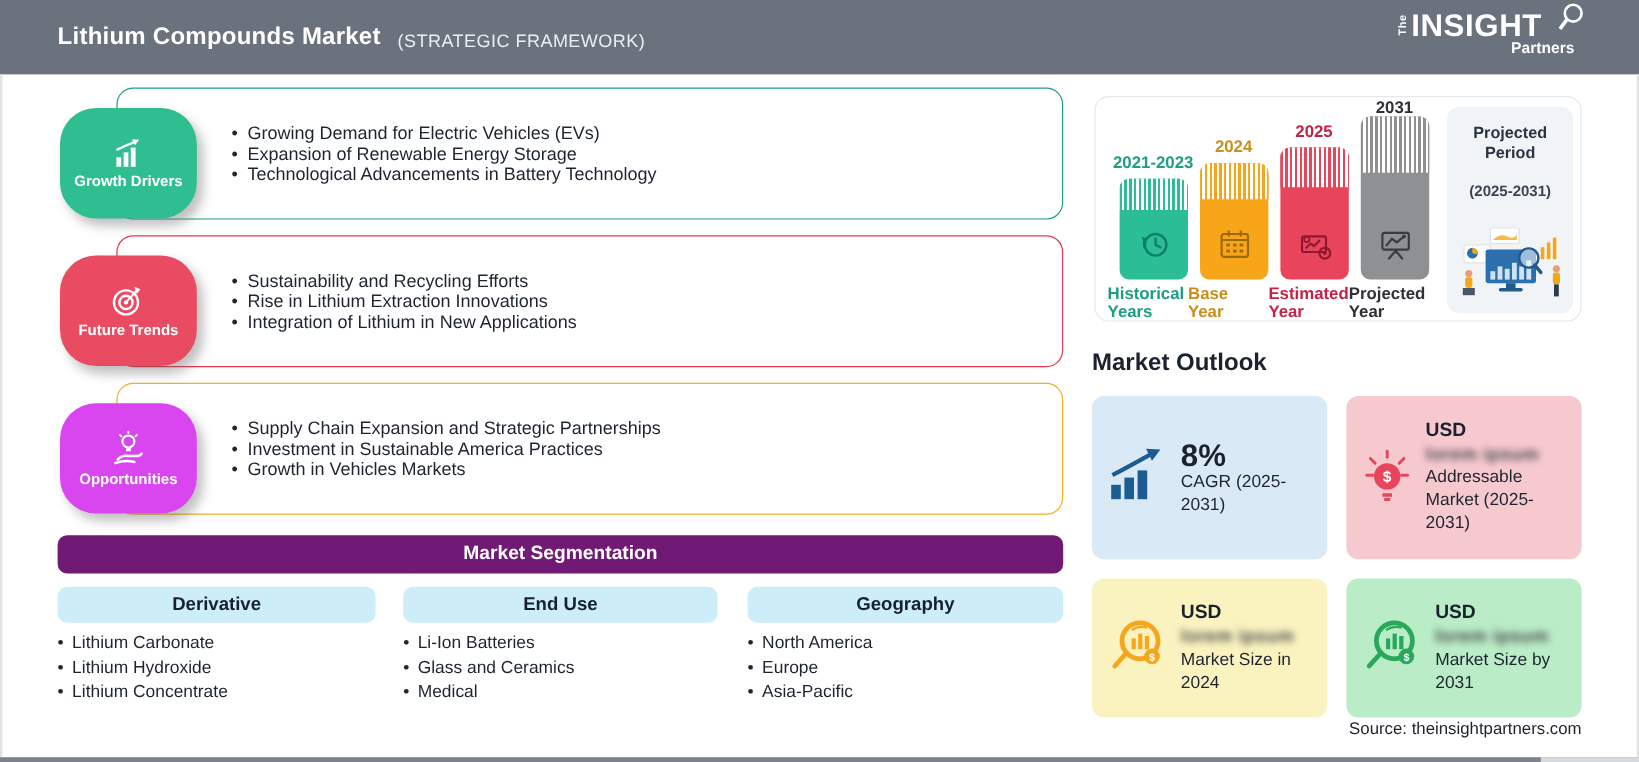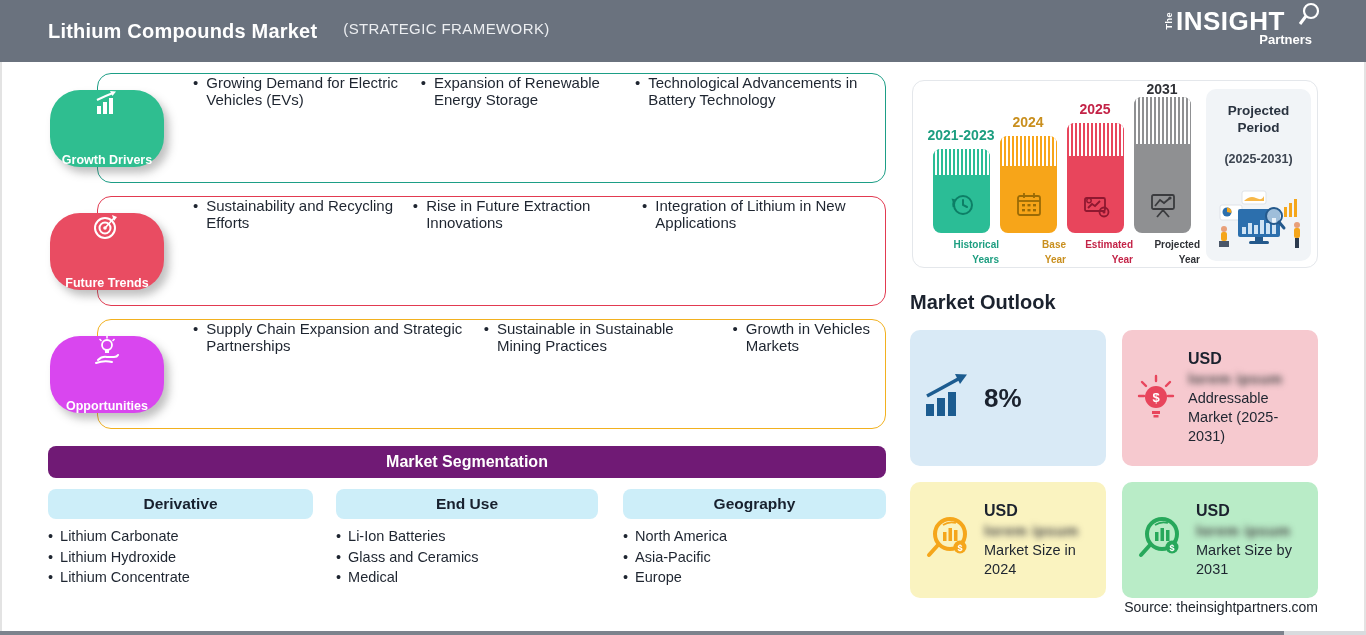--- a/index.html
+++ b/index.html
@@ -5,53 +5,53 @@
   * { margin:0; padding:0; box-sizing:border-box; }
   html,body { width:1366px; height:635px; }
   body { font-family:"Liberation Sans", sans-serif; background:#ffffff; position:relative; overflow:hidden; }
 
   .page { position:absolute; inset:0; background:#fff; }
   .edge { position:absolute; top:62px; bottom:4px; width:2px; background:#e3e3e3; }
   .edge.left { left:0; } .edge.right { right:0; }
 
   
   .header { position:absolute; left:0; top:0; width:1366px; height:62px; background:#6a727e; display:flex; align-items:center; }
-  .header-title-wrap { margin-left:48px; display:flex; align-items:flex-start; gap:26px; color:#fff; }
+  .header-title-wrap { margin-left:48px; display:flex; align-items:flex-end; gap:14px; color:#fff; }
   .header-title { font-size:20px; font-weight:700; letter-spacing:.2px; }
   .header-subtitle { font-size:15px; font-weight:500; color:#eceef1; letter-spacing:.4px; }
   .logo { position:absolute; right:52px; top:8px; width:150px; height:46px; color:#fff; }
   .logo-row { display:flex; align-items:flex-end; }
   .logo-the { writing-mode:vertical-rl; transform:rotate(180deg); font-size:9px; font-weight:700; letter-spacing:.5px; margin-right:2px; margin-bottom:4px; }
   .logo-insight { font-size:26px; font-weight:800; letter-spacing:.5px; line-height:26px; }
   .logo-mag { position:absolute; right:-8px; top:-6px; }
   .logo-partners { font-size:13px; font-weight:600; text-align:right; margin-top:-2px; margin-right:2px; }
 
   
-  .fbox { position:absolute; left:97px; width:789px; height:110px; background:#fff; border:1.5px solid; border-radius:14px; display:flex; flex-direction:row; justify-content:center; gap:11px; padding-left:95px; }
+  .fbox { position:absolute; left:97px; width:789px; height:110px; background:#fff; border:1.5px solid; border-radius:14px; display:flex; flex-direction:column; justify-content:center; padding-left:95px; }
   .fbox .bullet { font-size:15px; color:#1e2530; display:flex; align-items:baseline; }
   .fbox .bullet::before { content:"•"; margin-right:8px; font-size:15px; color:#1e2530; }
 
-  .badge { position:absolute; left:50px; width:114px; height:77px; border-radius:30px; display:flex; flex-direction:column; align-items:center; justify-content:space-between; gap:3px; color:#fff; box-shadow:5px 6px 9px rgba(90,90,90,.38); z-index:3; }
+  .badge { position:absolute; left:50px; width:114px; height:92px; border-radius:30px; display:flex; flex-direction:column; align-items:center; justify-content:center; gap:3px; color:#fff; box-shadow:5px 6px 9px rgba(90,90,90,.38); z-index:3; }
   .badge .blabel { font-size:12.5px; font-weight:700; }
   .badge svg { display:block; }
 
   
   .seg-bar { position:absolute; left:48px; top:446px; width:838px; height:32px; background:#6b7280; border-radius:8px; color:#fff; font-size:16px; font-weight:700; display:flex; align-items:center; justify-content:center; }
   .seg-pill { position:absolute; top:489px; height:30px; background:#cdeef9; border-radius:8px; color:#17202e; font-size:15.5px; font-weight:700; display:flex; align-items:center; justify-content:center; }
   .seg-list { position:absolute; top:526px; list-style:none; }
   .seg-list li { font-size:14.5px; color:#1e2530; line-height:20.5px; display:flex; align-items:baseline; }
   .seg-list li::before { content:"•"; margin-right:7px; }
 
   
   .tpanel { position:absolute; left:912px; top:80px; width:406px; height:188px; background:#fff; border:1px solid #e4e7eb; border-radius:12px; }
   .tbar { position:absolute; width:57px; border-radius:8px; background:var(--c); }
   .tbar .stripes { position:absolute; left:0; top:0; width:100%; border-radius:8px 8px 0 0; background:repeating-linear-gradient(90deg, var(--c) 0 2px, #ffffff 2px 4px); }
   .tbar .ticon { position:absolute; left:50%; transform:translateX(-50%); bottom:9px; }
   .tyear { position:absolute; width:90px; text-align:center; font-size:14px; font-weight:700; }
-  .tcap { position:absolute; top:156px; width:76px; text-align:right; font-size:10px; font-weight:700; line-height:15px; }
+  .tcap { position:absolute; top:156px; width:76px; text-align:left; font-size:14px; font-weight:700; line-height:15px; }
   .forecast { position:absolute; left:293px; top:8px; width:105px; height:172px; background:#f1f4f7; border-radius:10px; text-align:center; padding-top:13px; }
   .forecast .f1 { font-size:13.5px; font-weight:700; color:#2a3340; line-height:17px; }
   .forecast .f2 { font-size:12.5px; font-weight:600; color:#3d4551; margin-top:16px; }
   .forecast .illus { position:absolute; left:6px; bottom:6px; }
 
   
   .mo-title { position:absolute; left:910px; top:291px; font-size:20px; font-weight:700; color:#1b222e; }
   .card { position:absolute; width:196px; border-radius:10px; display:flex; align-items:center; gap:10px; padding:12px 12px; }
   .card .ctext { display:flex; flex-direction:column; }
   .card .cvalue { font-size:26px; font-weight:700; color:#1b222e; line-height:28px; }
@@ -105,39 +105,39 @@
         <rect x="18" y="8" width="4" height="16" fill="#fff"></rect>
         <path d="M6 10 Q14 6 22 3" fill="none" stroke="#fff" stroke-width="2"></path>
         <path d="M19 1 L25 1.5 L21.5 6 Z" fill="#fff"></path>
       </svg>
     </span>
     <span class="blabel">Growth Drivers</span>
   </div>
 
   <div class="fbox" style="top: 196px; border-color: rgb(226, 58, 81);">
     <div class="bullet">Sustainability and Recycling Efforts</div>
-    <div class="bullet">Rise in Future Extraction Innovations</div>
+    <div class="bullet">Rise in Lithium Extraction Innovations</div>
     <div class="bullet">Integration of Lithium in New Applications</div>
   </div>
   <div class="badge" style="top: 213px; background: rgb(233, 76, 98);">
     <span>
       <svg width="30" height="28" viewBox="0 0 30 28">
         <circle cx="13" cy="15" r="10" fill="none" stroke="#fff" stroke-width="2"></circle>
         <circle cx="13" cy="15" r="5.5" fill="none" stroke="#fff" stroke-width="2"></circle>
         <circle cx="13" cy="15" r="1.8" fill="#fff"></circle>
         <line x1="13" y1="15" x2="22" y2="5" stroke="#fff" stroke-width="1.6"></line>
         <path d="M20 2 L25 4 L22 8 Z" fill="#fff"></path>
       </svg>
     </span>
     <span class="blabel">Future Trends</span>
   </div>
 
   <div class="fbox" style="top: 319px; border-color: rgb(242, 177, 31);">
     <div class="bullet">Supply Chain Expansion and Strategic Partnerships</div>
-    <div class="bullet">Sustainable in Sustainable Mining Practices</div>
+    <div class="bullet">Investment in Sustainable America Practices</div>
     <div class="bullet">Growth in Vehicles Markets</div>
   </div>
   <div class="badge" style="top: 336px; background: #d946ef;">
     <span>
       <svg width="30" height="30" viewBox="0 0 30 30">
         <circle cx="15" cy="9" r="5" fill="none" stroke="#fff" stroke-width="1.8"></circle>
         <rect x="13" y="14" width="4" height="3" fill="#fff"></rect>
         <line x1="15" y1="0" x2="15" y2="2.5" stroke="#fff" stroke-width="1.5"></line>
         <line x1="7.5" y1="3" x2="9.5" y2="5" stroke="#fff" stroke-width="1.5"></line>
         <line x1="22.5" y1="3" x2="20.5" y2="5" stroke="#fff" stroke-width="1.5"></line>
@@ -167,22 +167,22 @@
     <li>Lithium Hydroxide</li>
     <li>Lithium Concentrate</li>
   </ul>
   <ul class="seg-list" style="left:336px; width:262px;">
     <li>Li-Ion Batteries</li>
     <li>Glass and Ceramics</li>
     <li>Medical</li>
   </ul>
   <ul class="seg-list" style="left:623px; width:263px;">
     <li>North America</li>
+    <li>Europe</li>
     <li>Asia-Pacific</li>
-    <li>Europe</li>
   </ul>
 
   <div class="tpanel">
 
     <div class="tyear" style="left: 3px; top: 46px; color: rgb(29, 158, 128);">2021-2023</div>
     <div class="tyear" style="left: 70px; top: 33px; color: rgb(201, 143, 30);">2024</div>
     <div class="tyear" style="left: 137px; top: 20px; color: rgb(195, 35, 71);">2025</div>
     <div class="tyear" style="left: 204px; top: 0px; color: rgb(47, 49, 54);">2031</div>
 
     <div class="tbar" style="left: 20px; top: 68px; height: 84px; --c: #2bbd96;">
@@ -307,20 +307,21 @@
             <rect x="4" y="32" width="8" height="12"></rect>
             <rect x="15" y="26" width="8" height="18"></rect>
             <rect x="26" y="20" width="8" height="24"></rect>
           </g>
         <path d="M5 24 Q20 16 38 6" stroke="currentColor" stroke-width="3.5" fill="none"></path>
         <path d="M33 2 L45 2.5 L38 12 Z" fill="currentColor"></path>
       </svg>
     </span>
     <div class="ctext">
       <span class="cvalue">8%</span>
+      <span class="clabel">CAGR (2025-2031)</span>
     </div>
   </div>
 
   <div class="card" style="left: 1122px; top: 330px; height: 136px; background: rgb(246, 201, 207);">
     <span style="color: rgb(232, 69, 92);">
       <svg width="44" height="52" viewBox="0 0 44 52">
         <g stroke="currentColor" stroke-width="2.4" stroke-linecap="round">
             <line x1="22" y1="6" x2="22" y2="11"></line>
             <line x1="8" y1="12" x2="12" y2="16"></line>
             <line x1="36" y1="12" x2="32" y2="16"></line>

